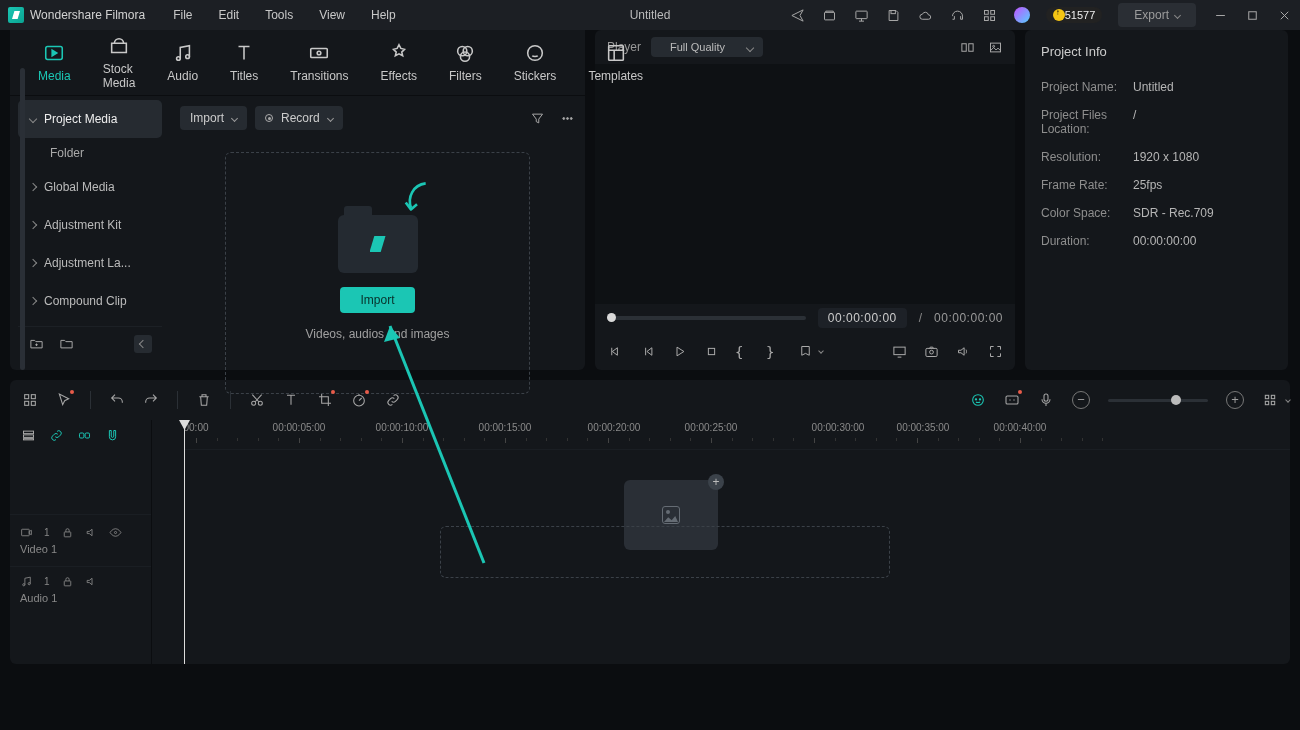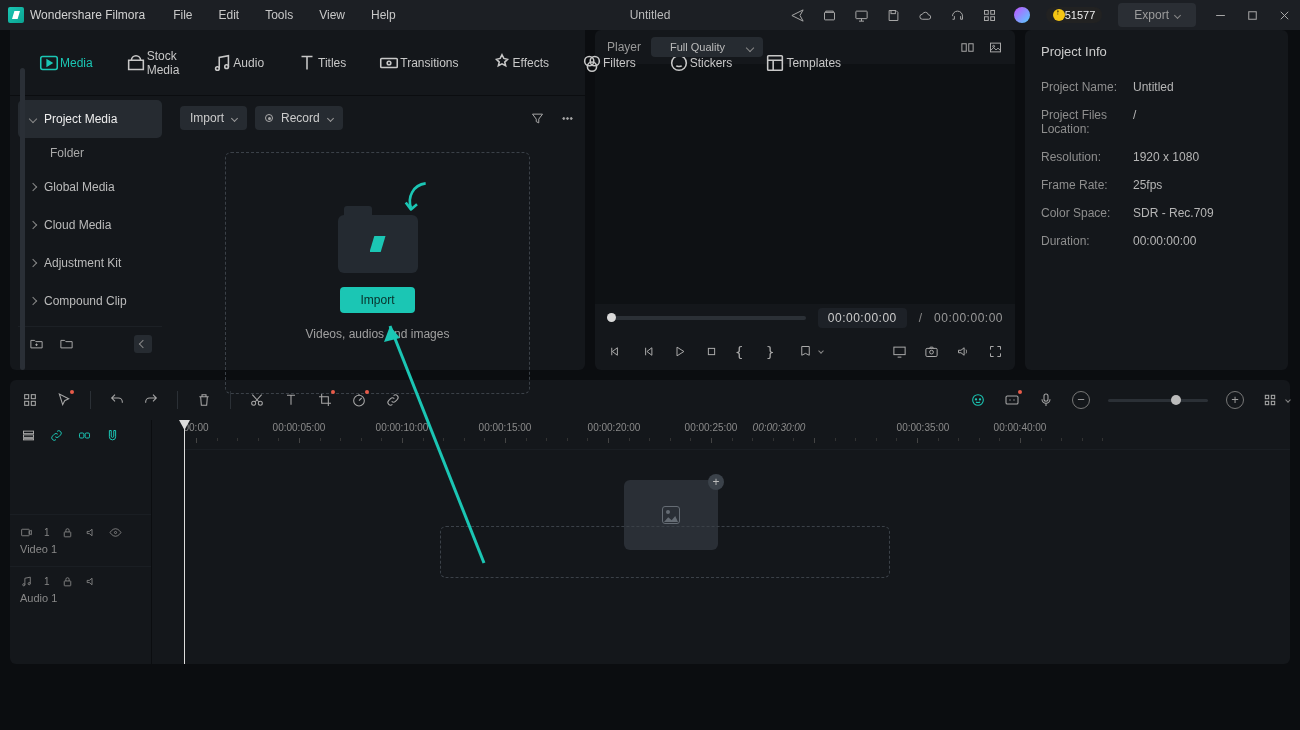--- a/index.html
+++ b/index.html
@@ -13,21 +13,21 @@
 .titlecenter { position: absolute; left: 50%; transform: translateX(-50%); font-size: 12px; color: #bbb; }
 .titleright { margin-left: auto; display: flex; align-items: center; gap: 16px; }
 .tricon { width: 16px; height: 16px; color: #a6a6a6; display: flex; align-items: center; justify-content: center; }
 .tricon svg { width: 15px; height: 15px; stroke: currentColor; fill: none; stroke-width: 1.6; }
 .avatar { width: 16px; height: 16px; border-radius: 50%; background: linear-gradient(135deg,#c352ff,#54d0ff); }
 .points { display: flex; align-items: center; background: #222; padding: 2px 7px; border-radius: 10px; font-size: 11px; color: #eee; }
 .pts-dot { width: 12px; height: 12px; background: #f4c514; border-radius: 50%; position: relative; }
 .pts-dot::before { content: "↑"; position: absolute; font-size: 8px; left: 3px; top: -1px; color: #111; }
 .export-btn { background: #2a2e34; color: #9c9c9c; padding: 5px 16px; border-radius: 4px; font-size: 12px; display: flex; align-items: center; gap: 6px; cursor: pointer; }
 .tabbar { height: 66px; background: #14171b; border-bottom: 1px solid #0b0d10; display: flex; align-items: center; padding: 0 28px; gap: 32px; }
-.tab { display: flex; flex-direction: row; align-items: center; cursor: pointer; color: #c8c8c8; }
+.tab { display: flex; flex-direction: column; align-items: center; gap: 5px; cursor: pointer; color: #c8c8c8; }
 .tab.active { color: #1bc6b4; }
 .tab .ticon { width: 22px; height: 22px; }
 .tab .ticon svg { width: 22px; height: 22px; stroke: currentColor; fill: none; stroke-width: 1.7; }
 .tab span { font-size: 12px; }
 .row1 { display: flex; gap: 10px; padding: 0 10px; height: 340px; }
 .panel { background: #14171b; border-radius: 6px; }
 .media-panel { width: 575px; display: flex; flex-direction: column; position: relative; }
 .ml-row { display: flex; height: 44px; align-items: center; padding: 0 10px; gap: 8px; }
 .sidebar { width: 160px; padding: 4px 8px 4px 8px; }
 .side-item { height: 38px; display: flex; align-items: center; padding: 0 12px; border-radius: 5px; color: #bbb; font-size: 12px; gap: 8px; cursor: pointer; }
@@ -269,25 +269,25 @@
             <span class="caret" style="transform:rotate(45deg)"></span>
             <span>Project Media</span>
           </div>
         <div class="side-sub">Folder</div>
         <div class="side-item">
             <span class="caret"></span>
             <span>Global Media</span>
           </div>
         <div class="side-item">
             <span class="caret"></span>
-            <span>Cloud Media</span>
+            <span>Adjustment Kit</span>
           </div>
         <div class="side-item">
             <span class="caret"></span>
-            <span>Adjustment Kit</span>
+            <span>Adjustment La...</span>
           </div>
         <div class="side-item">
             <span class="caret"></span>
             <span>Compound Clip</span>
           </div>
         <div style="height:6px"></div>
         <div class="side-footer">
           <div class="tricon">
               <svg viewBox="0 0 24 24">
                 <path d="M3 7h6l2 2h10v10H3z"></path>
@@ -663,21 +663,21 @@
         <div class="ruler-tick minor" style="left: 444.6px;"></div>
         <div class="ruler-tick minor" style="left: 465.2px;"></div>
         <div class="ruler-tick minor" style="left: 485.8px;"></div>
         <div class="ruler-tick minor" style="left: 506.4px;"></div>
         <div class="ruler-mark" style="left: 527px;">00:00:25:00</div>
         <div class="ruler-tick" style="left: 527px;"></div>
         <div class="ruler-tick minor" style="left: 547.6px;"></div>
         <div class="ruler-tick minor" style="left: 568.2px;"></div>
         <div class="ruler-tick minor" style="left: 588.8px;"></div>
         <div class="ruler-tick minor" style="left: 609.4px;"></div>
-        <div class="ruler-mark" style="left: 595px; font-style: italic;">00:00:30:00</div>
+        <div class="ruler-mark" style="left: 654px;">00:00:30:00</div>
         <div class="ruler-tick" style="left: 630px;"></div>
         <div class="ruler-tick minor" style="left: 650.6px;"></div>
         <div class="ruler-tick minor" style="left: 671.2px;"></div>
         <div class="ruler-tick minor" style="left: 691.8px;"></div>
         <div class="ruler-tick minor" style="left: 712.4px;"></div>
         <div class="ruler-mark" style="left: 733px; padding-left: 12px;">00:00:35:00</div>
         <div class="ruler-tick" style="left: 733px;"></div>
         <div class="ruler-tick minor" style="left: 753.6px;"></div>
         <div class="ruler-tick minor" style="left: 774.2px;"></div>
         <div class="ruler-tick minor" style="left: 794.8px;"></div>

